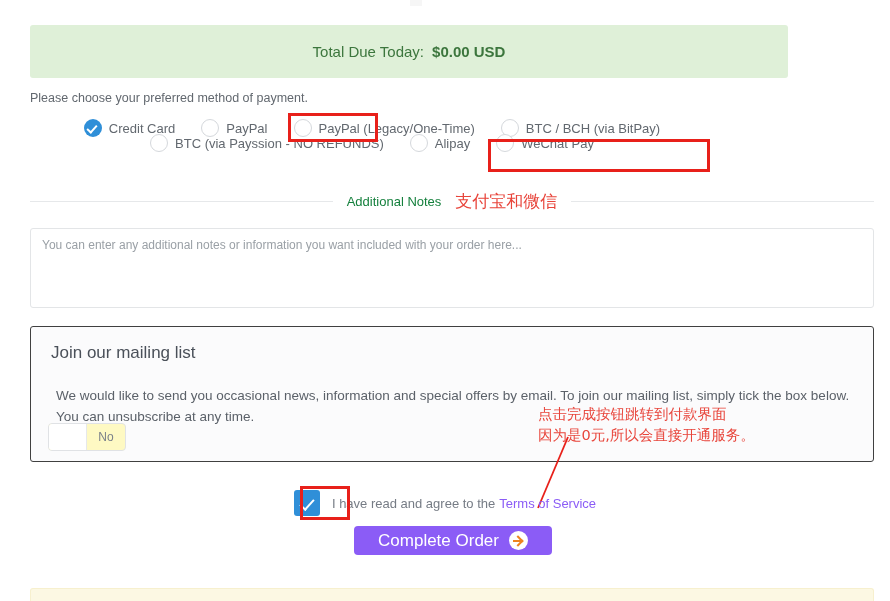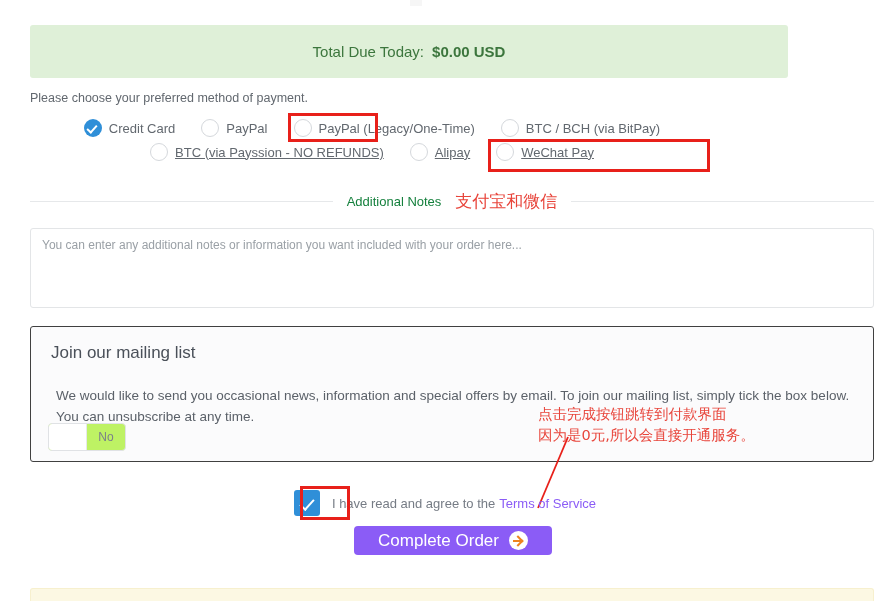--- a/index.html
+++ b/index.html
@@ -44,21 +44,21 @@
   .pay-row {
     position: absolute;
     left: 0; width: 744px;
     display: flex;
     justify-content: center;
     align-items: center;
     font-size: 13px;
     color: #62686f;
   }
   .pay-row.r1 { top: 119px; }
-  .pay-row.r2 { top: 143px; text-decoration: underline; }
+  .pay-row.r2 { top: 134px; }
   .pay-opt {
     display: flex;
     align-items: center;
     margin: 0 13px;
     white-space: nowrap;
   }
   .radio {
     width: 18px; height: 18px;
     border-radius: 50%;
     border: 1px solid #d5d8dc;
@@ -149,21 +149,21 @@
     font-size: 13.5px;
     line-height: 1.55;
     color: #5b6169;
   }
   .toggle {
     position: absolute;
     left: 48px; top: 423px;
     width: 78px; height: 28px;
     border: 1px solid #e0e2e5;
     border-radius: 4px;
-    background: #bef264;
+    background: #fef9c3;
     display: flex;
     align-items: center;
     overflow: hidden;
   }
   .toggle .knob {
     width: 38px; height: 100%;
     background: #ffffff;
     border-right: 1px solid #e6e8ea;
   }
   .toggle .state {

